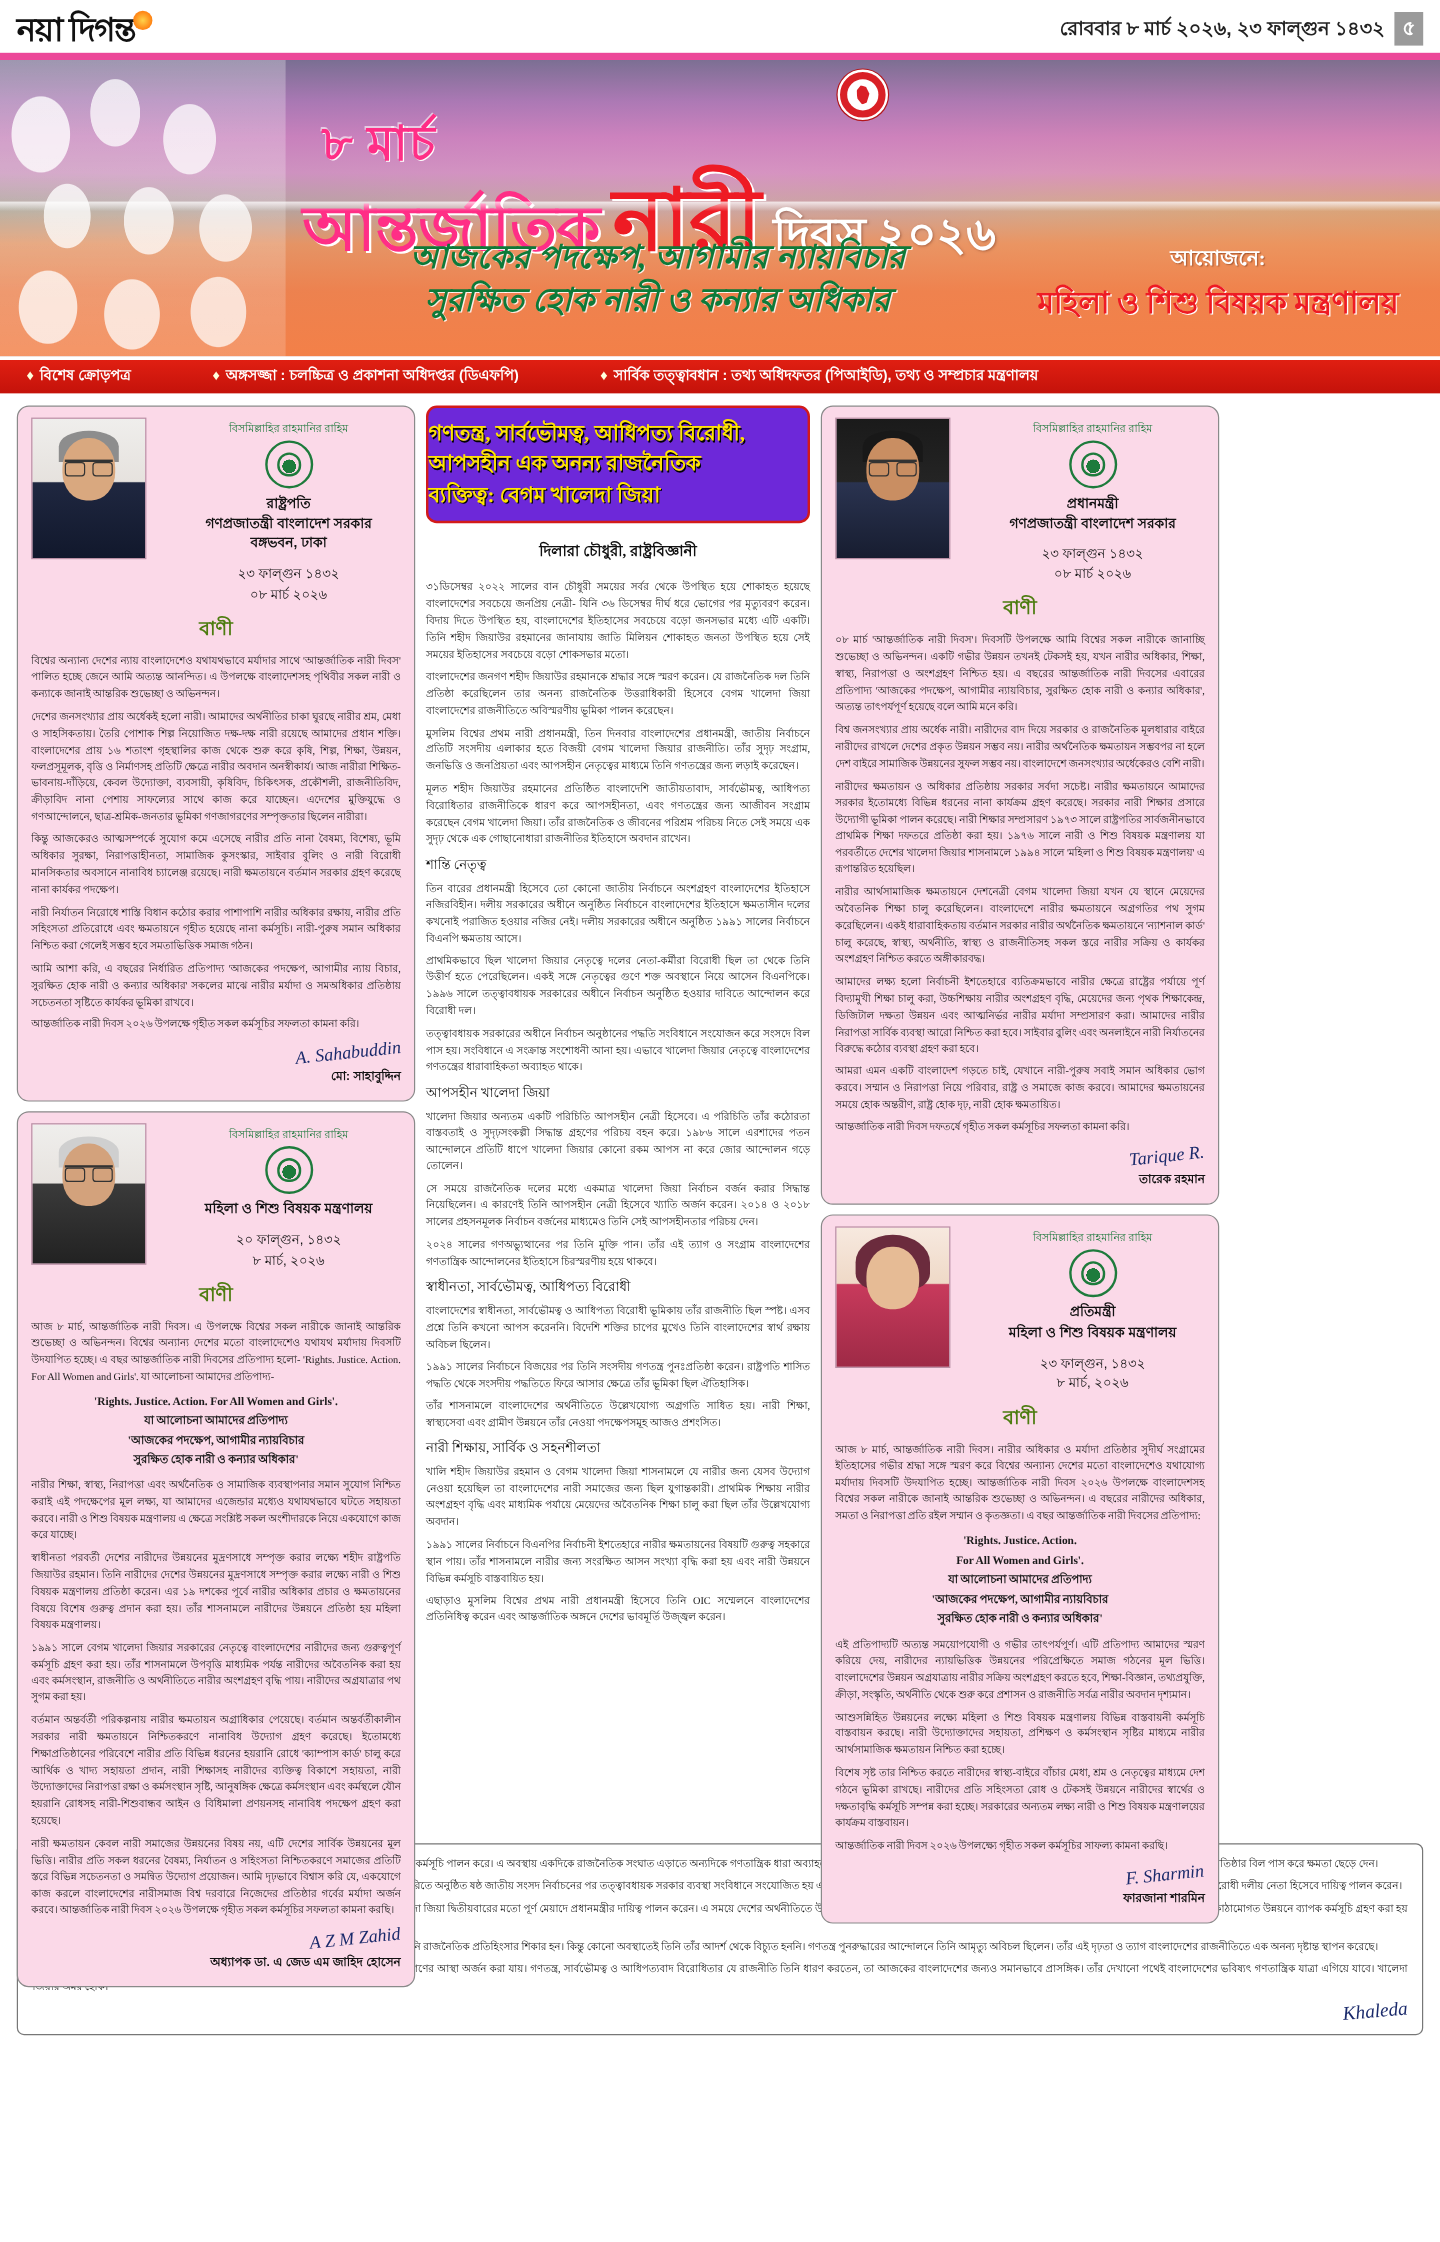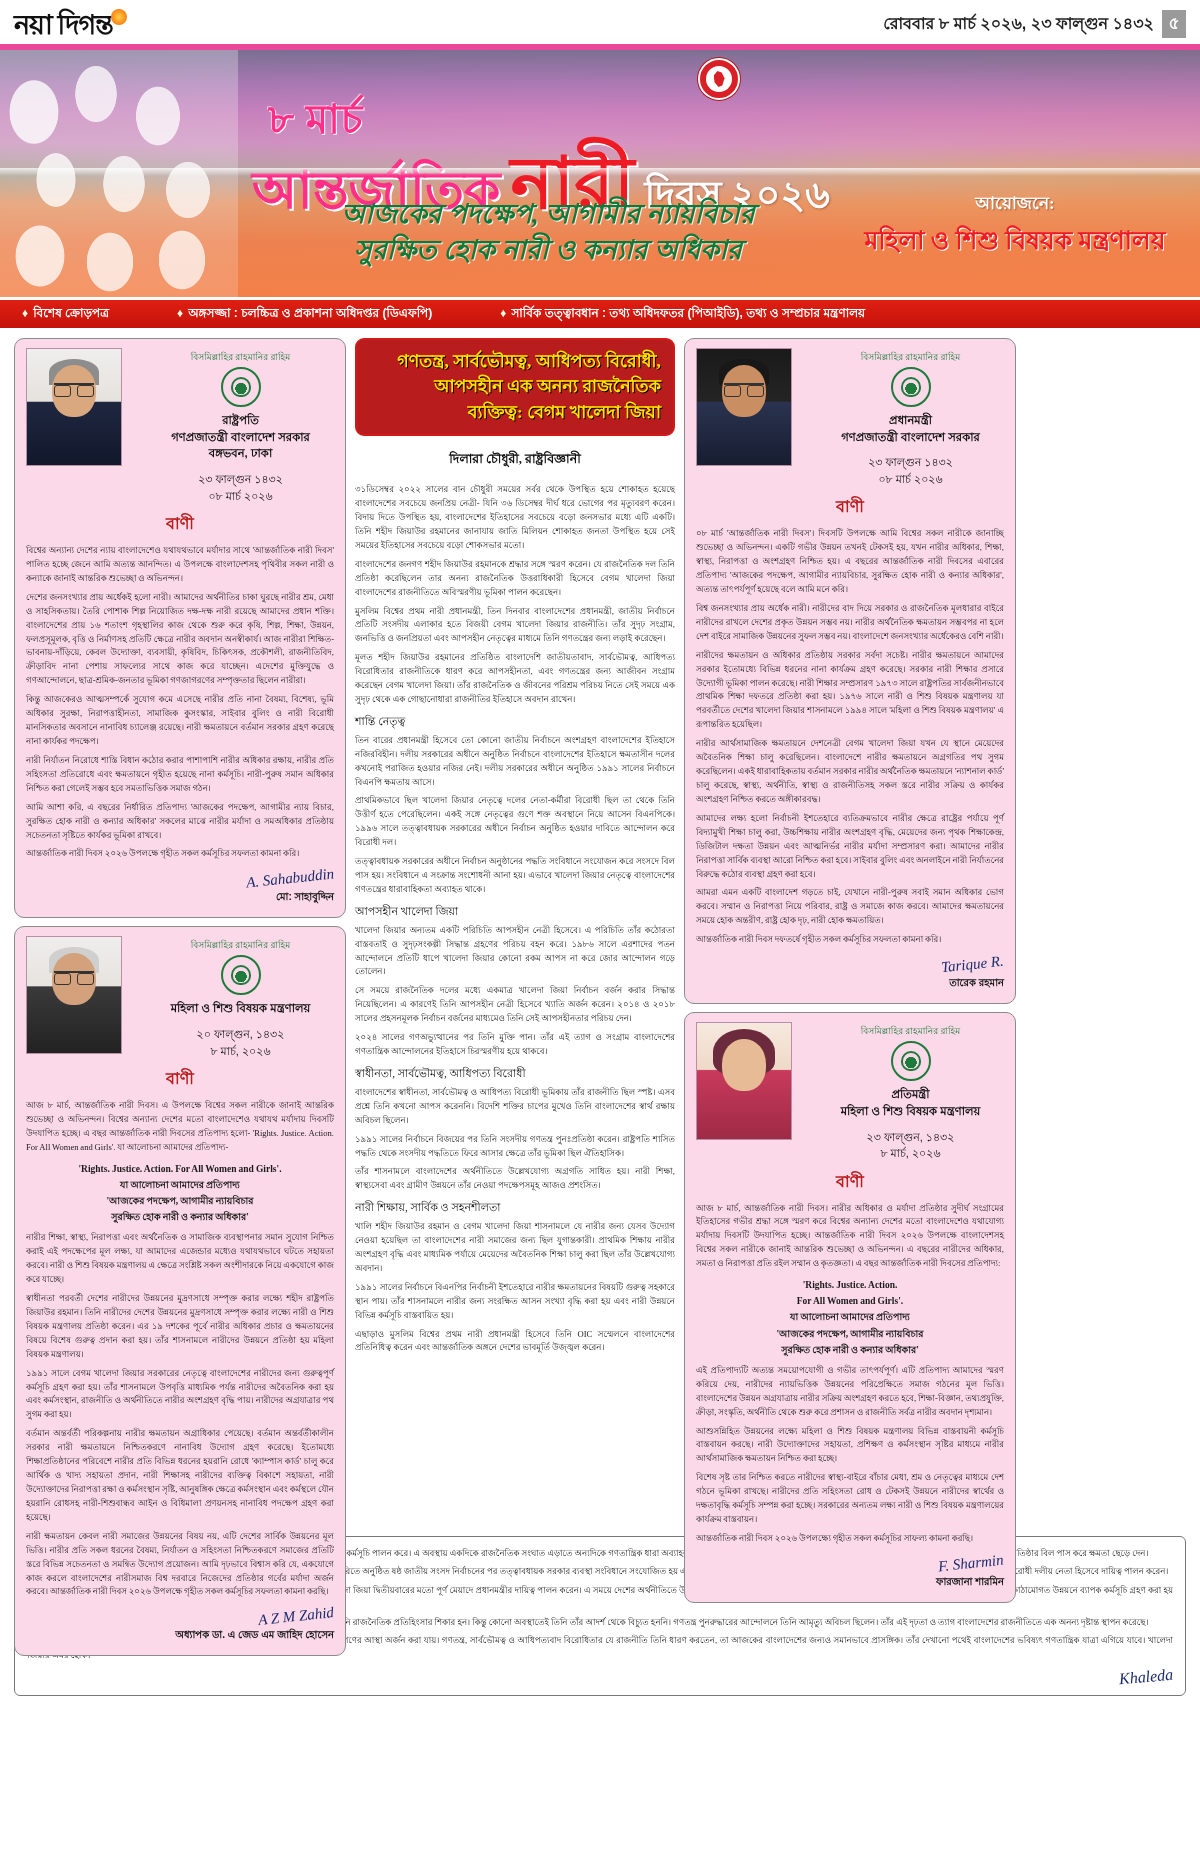--- a/index.html
+++ b/index.html
@@ -110,21 +110,21 @@
   .slogan{
     position:absolute;left:30px;top:146px;width:560px;text-align:center;
   }
   .slogan div{
     font-family:"Liberation Serif","DejaVu Serif",serif;
     font-size:27px;font-weight:bold;color:#0d7a39;
     text-shadow:1px 1px 0 rgba(255,255,255,.85);
     line-height:1.34; font-style:italic;
   }
   .ayojone{
-    position:absolute;right:20px;top:140px;text-align:center;width:330px;
+    position:absolute;right:20px;top:152px;text-align:center;width:330px;
   }
   .ayojone .lbl{
     font-family:"Liberation Serif","DejaVu Serif",serif;
     font-size:17px;font-weight:bold;color:#ffffff;text-shadow:1px 1px 1px rgba(130,60,30,.6);
     margin-bottom:3px;
   }
   .ayojone .min{
     font-family:"Liberation Serif","DejaVu Serif",serif;
     font-size:25px;font-weight:bold;color:#ee1b24;text-shadow:1px 1px 0 #fff;
   }
@@ -194,41 +194,41 @@
     background:#fbd9e8;
   }
   .seal-sm .leaf{
     width:20px;height:20px;border-radius:50% 50% 45% 45%;
     background:radial-gradient(circle at 50% 60%, #1e7b3c 0 45%, #fbd9e8 46%);
     border:2px solid #1e7b3c;
   }
   .role{font-size:11.5px;font-weight:bold;color:#111;line-height:1.45;}
   .card-date{font-size:11px;color:#111;margin-top:9px;line-height:1.5;text-align:center;}
   .bani{
-    text-align:center;font-size:16px;font-weight:bold;color:#b91c1c;
+    text-align:center;font-size:16px;font-weight:bold;color:#4d7c0f;
     margin:7px 0 6px 0;font-family:"Liberation Serif",serif;
   }
   .bodytext{
     font-size:8.6px;line-height:1.62;color:#1a1a1a;text-align:justify;
     font-family:"Liberation Serif","DejaVu Serif",serif;
     hyphens:auto; word-spacing:-0.3px;
   }
   .bodytext p{margin-bottom:5px;}
   .sign{
     margin-top:8px;text-align:right;
   }
   .sign .scribble{
     font-family:"Liberation Serif",serif;font-style:italic;
     font-size:15px;color:#1a2a6b;transform:rotate(-6deg);display:inline-block;
   }
   .sign .nm{font-size:10px;font-weight:bold;color:#111;margin-top:2px;}
   
   .headbox{
-    background:#b91c1c;border:2px solid #d21a1a;border-radius:9px;
-    padding:9px 12px;text-align:right;
+    background:#6d28d9;border:2px solid #d21a1a;border-radius:9px;
+    padding:9px 0;text-align:left;
   }
   .headbox .h{
     font-family:"Liberation Serif","DejaVu Serif",serif;
     font-weight:bold;font-size:17.5px;color:#ffe400;line-height:1.45;
     text-shadow:1px 1px 0 #000;
   }
   .byline{
     text-align:center;font-size:12.5px;font-weight:bold;color:#111;
     padding:6px 0 5px 0;font-family:"Liberation Serif",serif;
   }

